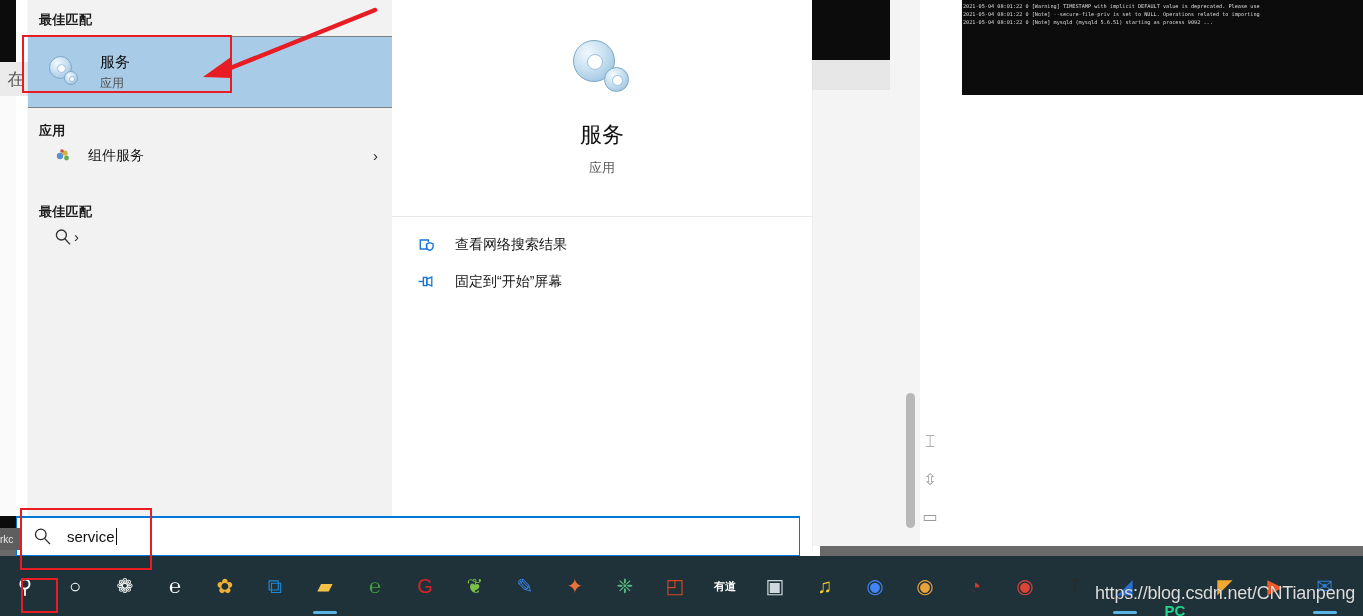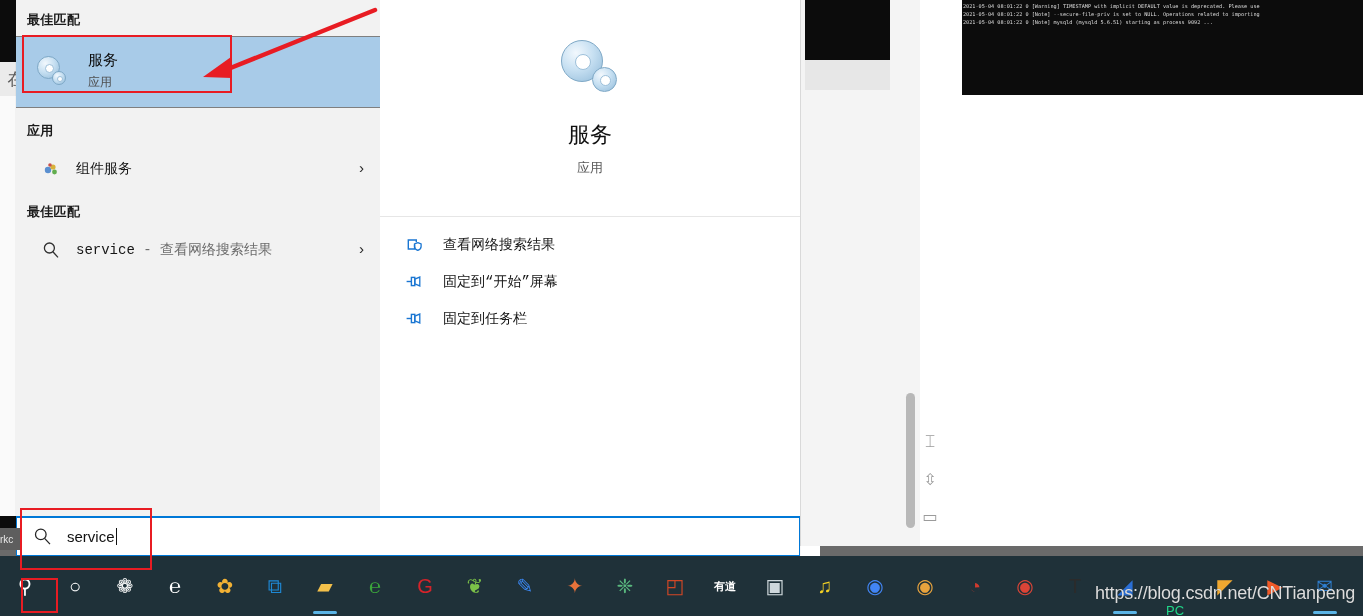--- a/index.html
+++ b/index.html
@@ -49,45 +49,44 @@
     position:absolute; left:962px; top:0; width:401px; height:95px;
     background:#0c0c0c; color:#dedede;
     font-family:"DejaVu Sans Mono","Liberation Mono",monospace;
     font-size:5.2px; line-height:8px; padding:2px 0 0 1px;
     white-space:nowrap; overflow:hidden;
   }
   #console .ln { height:8px; }
 
   
   #flyout {
-    position:absolute; left:16px; top:0; width:784px; height:606px;
+    position:absolute; left:28px; top:0; width:784px; height:606px;
     background:#f2f2f2; display:flex;
     box-shadow:0 0 1px rgba(0,0,0,.2);
-    font-family:Liberation Mono, monospace;
   }
   #results {
     width:364px; height:100%; background:#f2f2f2;
     position:relative; padding-top:0;
   }
   .sec-header {
     font-size:13px; font-weight:bold; color:#1b1b1b;
     padding:11px 0 7px 11px; letter-spacing:.3px;
   }
   .best-item {
     margin:0 0 0 0; height:72px; background:#a8cbe8;
     border-top:1px solid #7f7f7f; border-bottom:1px solid #7f7f7f;
     display:flex; align-items:center; padding-left:18px; position:relative;
   }
   .best-icon { width:40px; height:40px; flex:0 0 40px; position:relative; }
   .best-text { margin-left:14px; }
   .best-title { font-size:15px; color:#0d0d0d; line-height:20px; }
   .best-sub { font-size:12px; color:#4e4e4e; line-height:18px; margin-top:2px; }
 
   .row {
-    height:44px; display:flex; align-items:center; padding:0 14px 0 24px;
+    height:44px; display:flex; align-items:flex-start; padding:0 14px 0 24px;
     cursor:default;
   }
   .row .r-icon { width:22px; flex:0 0 22px; display:flex; align-items:center; justify-content:center; }
   .row .r-label { flex:1; font-size:14px; color:#161616; margin-left:14px; }
   .row .r-label .dim { color:#6c6c6c; }
   .chev { color:#2b2b2b; font-size:15px; }
 
   
   #preview {
     width:420px; height:100%; background:#ffffff;
@@ -252,23 +251,20 @@
 
     <div class="sec-header" style="padding-top:12px;">最佳匹配</div>
 
     <div class="row">
       <span class="r-icon">
         <svg width="18" height="18" viewBox="0 0 18 18">
           <circle cx="7.4" cy="7" r="5" fill="none" stroke="#303030" stroke-width="1.3"></circle>
           <line x1="10.9" y1="10.8" x2="16" y2="16.4" stroke="#303030" stroke-width="1.3"></line>
         </svg>
       </span>
-      <span class="r-label">
-        <span>service</span><span class="dim"> - </span><span class="dim">查看网络搜索结果</span>
-      </span>
       <span class="chev">›</span>
     </div>
   </div>
 
   <div id="preview">
     <div class="prev-hero">
       <div class="gearwrap" style="width:62px; height:58px;">
         <span class="gear" style="left:2px; top:0; width:42px; height:42px;"></span>
         <span class="gear" style="left:33px; top:27px; width:25px; height:25px;"></span>
         <style>
@@ -298,30 +294,20 @@
         <span class="a-icon">
           <svg width="18" height="17" viewBox="0 0 18 17">
             <line x1="1.6" y1="8.5" x2="6.4" y2="8.5" stroke="#1a76d2" stroke-width="1.4"></line>
             <rect x="6.4" y="4.4" width="3.4" height="8.2" fill="none" stroke="#1a76d2" stroke-width="1.4"></rect>
             <path d="M9.8 6.2l5 -2.1v8.8l-5 -2.1z" fill="none" stroke="#1a76d2" stroke-width="1.3"></path>
           </svg>
         </span>
         <span class="a-label">固定到“开始”屏幕</span>
       </div>
 
-      <div class="act">
-        <span class="a-icon">
-          <svg width="18" height="17" viewBox="0 0 18 17">
-            <line x1="1.6" y1="8.5" x2="6.4" y2="8.5" stroke="#1a76d2" stroke-width="1.4"></line>
-            <rect x="6.4" y="4.4" width="3.4" height="8.2" fill="none" stroke="#1a76d2" stroke-width="1.4"></rect>
-            <path d="M9.8 6.2l5 -2.1v8.8l-5 -2.1z" fill="none" stroke="#1a76d2" stroke-width="1.3"></path>
-          </svg>
-        </span>
-        <span class="a-label">固定到任务栏</span>
-      </div>
 
     </div>
   </div>
 </div>
 
 <div id="tbsearch">
   <span class="s-icon">
     <svg width="19" height="19" viewBox="0 0 19 19">
       <circle cx="7.8" cy="7.4" r="5.3" fill="none" stroke="#242424" stroke-width="1.25"></circle>
       <line x1="11.6" y1="11.3" x2="17" y2="17.2" stroke="#242424" stroke-width="1.25"></line>
@@ -398,21 +384,21 @@
     <div class="tbicon">
       <span class="glyph" style="color: rgb(219, 68, 55);">◉</span>
     </div>
     <div class="tbicon">
       <span class="glyph" style="color: rgb(43, 43, 43);">T</span>
     </div>
     <div class="tbicon tb-run">
       <span class="glyph" style="color: rgb(42, 111, 214);">◢</span>
     </div>
     <div class="tbicon">
-      <span class="glyph" style="color: rgb(33, 215, 137); font-size: 13px; font-weight: normal; margin-top: 48px;">PC</span>
+      <span class="glyph" style="color: rgb(33, 215, 137); font-size: 15px; font-weight: bold; margin-top: 48px;">PC</span>
     </div>
     <div class="tbicon">
       <span class="glyph" style="color: rgb(240, 168, 48);">◤</span>
     </div>
     <div class="tbicon">
       <span class="glyph" style="color: rgb(240, 90, 40);">▶</span>
     </div>
     <div class="tbicon tb-run">
       <span class="glyph" style="color: rgb(47, 127, 208);">✉</span>
     </div>

